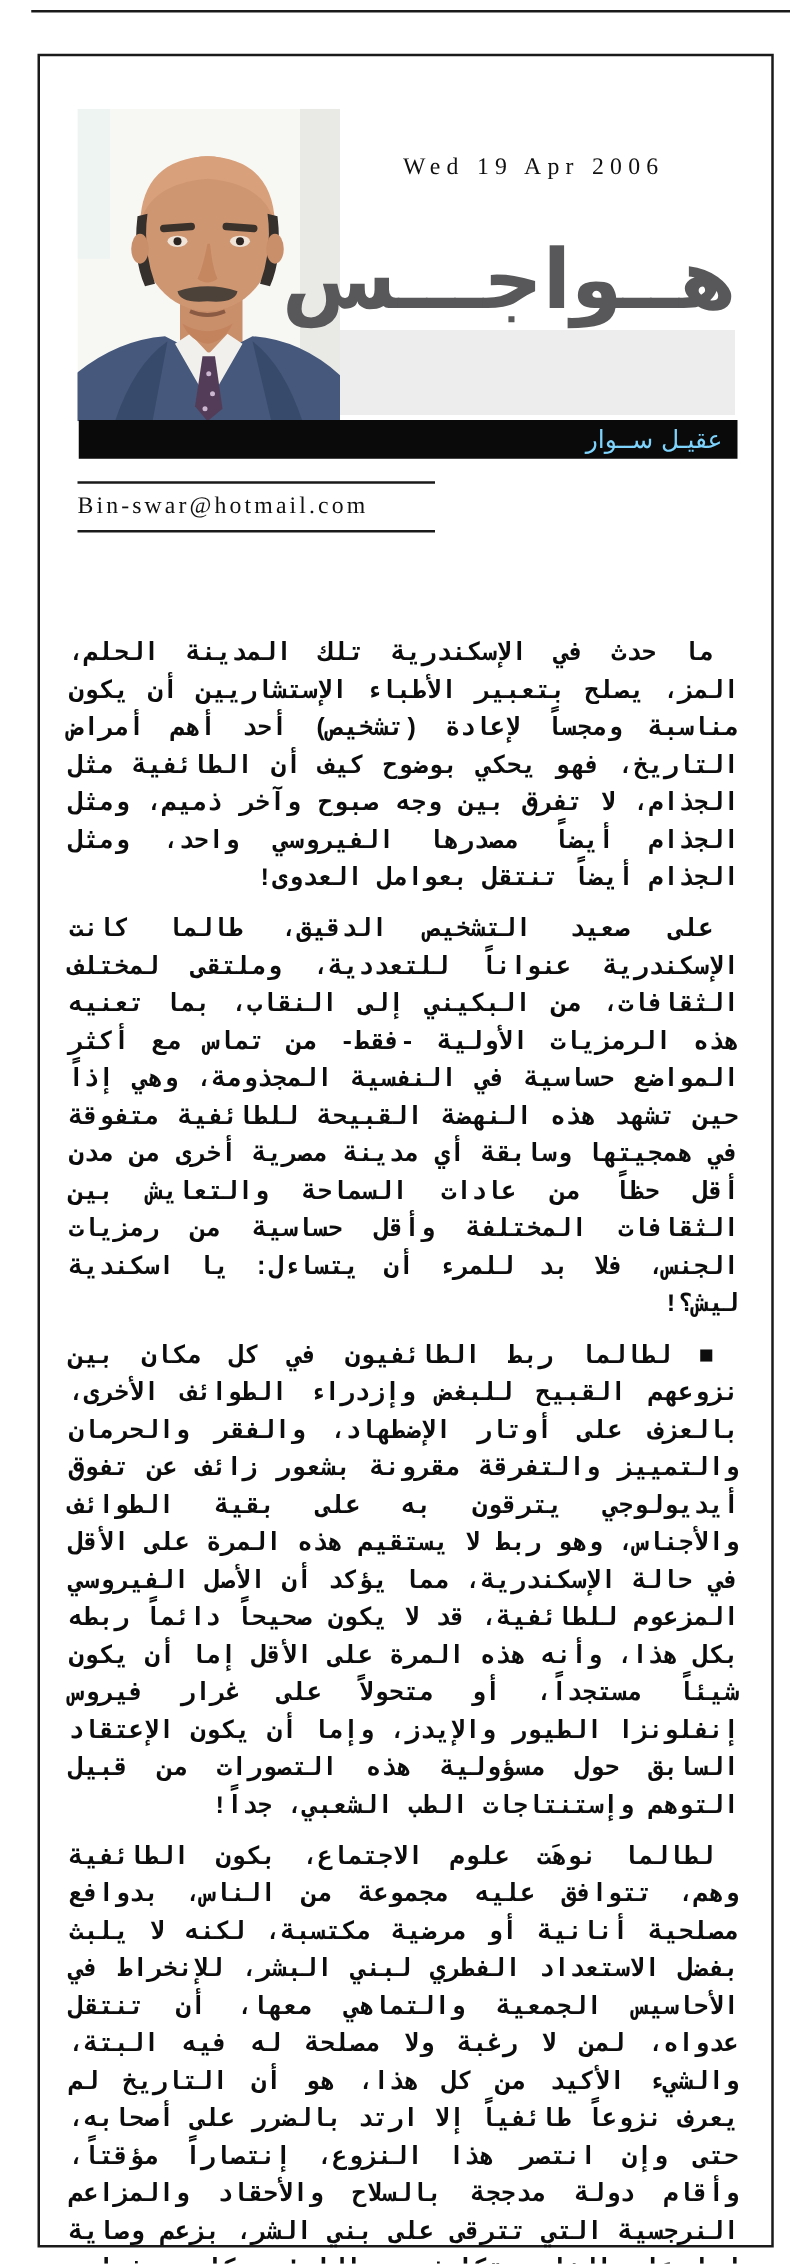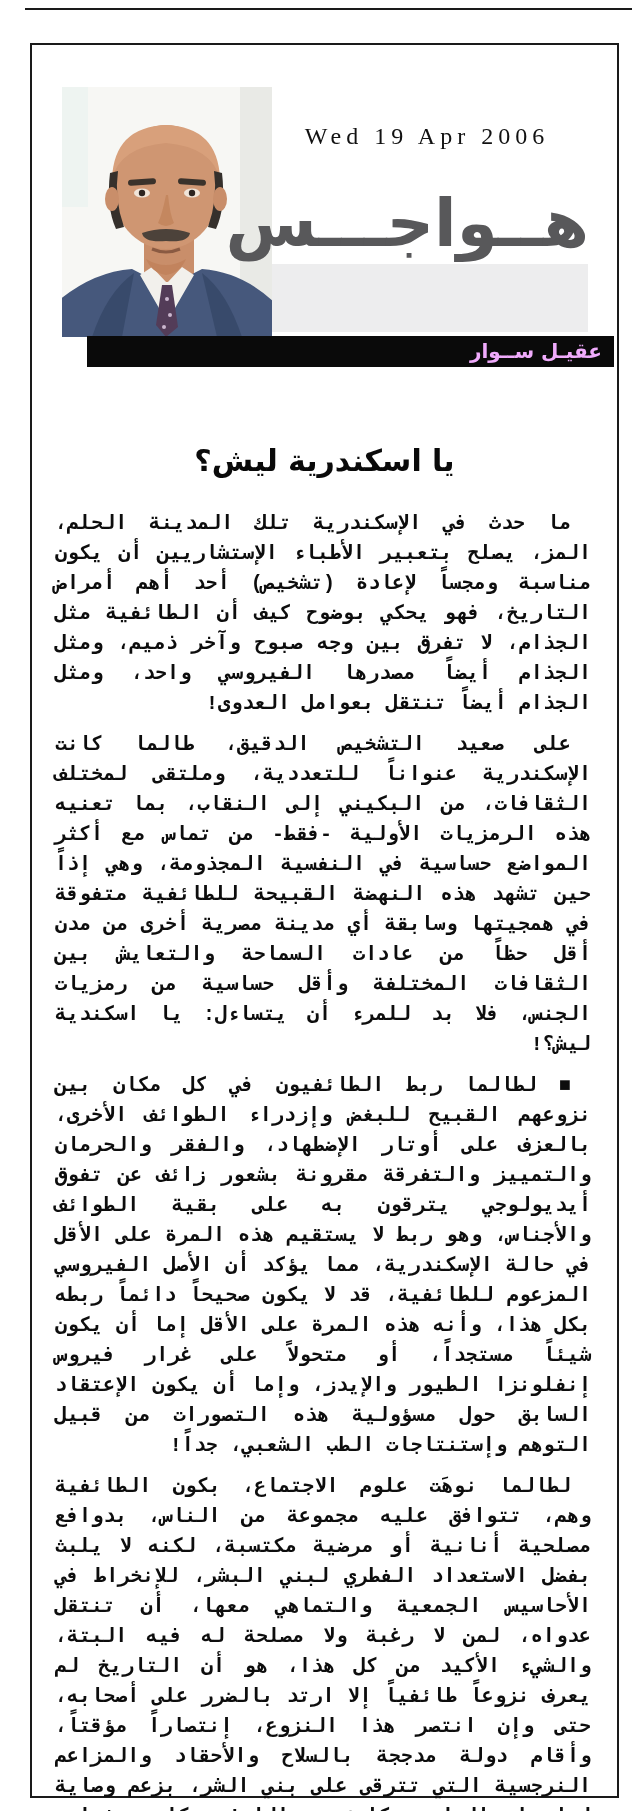--- a/index.html
+++ b/index.html
@@ -5,31 +5,31 @@
   html,body{margin:0;padding:0;background:#ffffff;}
   .page{position:relative;width:632px;height:1811px;background:#ffffff;overflow:hidden;
         font-family:"DejaVu Sans",sans-serif;color:#0d0d0d;}
   .top-rule{position:absolute;left:25px;top:8px;width:607px;height:2px;background:#1a1a1a;}
   .frame{position:absolute;left:30px;top:43px;width:585px;height:1751px;border:2px solid #1a1a1a;background:#ffffff;}
 
   .author-photo{position:absolute;left:30px;top:42px;width:210px;height:250px;display:block;}
 
   .date-label{position:absolute;left:260px;top:78px;width:270px;text-align:center;
               font-family:"Liberation Serif","DejaVu Serif",serif;
-              font-size:24px;letter-spacing:5px;color:#111;white-space:nowrap;}
+              font-size:19px;letter-spacing:5px;color:#111;white-space:nowrap;}
 
   .column-title{position:absolute;right:28px;top:143px;
                 font-size:66px;font-weight:bold;color:#58585a;
                 direction:rtl;white-space:nowrap;line-height:1.1;}
 
   .gray-panel{position:absolute;left:240px;top:219px;width:316px;height:68px;background:#ededee;}
 
   .author-bar{position:absolute;left:31px;top:291px;width:527px;height:31px;background:#0a0a0a;
-              color:#f0abfc;direction:rtl;text-align:right;font-size:20px;font-weight:bold;
-              line-height:31px;padding:0;box-sizing:border-box;margin-left:24px;}
+              color:#7dd3fc;direction:rtl;text-align:right;font-size:20px;font-weight:normal;
+              line-height:31px;padding:0;box-sizing:border-box;}
   .author-bar span{padding-right:12px;}
 
   .email-wrap{position:absolute;left:30px;top:340px;width:286px;
               border-top:2px solid #1a1a1a;border-bottom:2px solid #1a1a1a;
               padding:7px 0 8px 0;}
   .email-link{font-family:"Liberation Serif","DejaVu Serif",serif;font-size:19px;
               letter-spacing:2.5px;color:#111;text-decoration:none;white-space:nowrap;}
 
   .article-title{position:absolute;left:0;top:398px;width:100%;text-align:center;
                  direction:rtl;font-size:30px;font-weight:bold;color:#0a0a0a;}
@@ -95,22 +95,24 @@
     <div class="date-label">Wed 19 Apr 2006</div>
 
     <div class="column-title">هــواجـــس</div>
 
     <div class="gray-panel"></div>
 
     <div class="author-bar">
       <span>عقيـل ســوار</span>
     </div>
 
+    <div class="email-wrap">
+      <a href="#" class="email-link">Bin-swar@hotmail.com</a>
+    </div>
 
-    <div class="article-title">يا اسكندرية ليش؟</div>
 
     <div class="article-body">
       <p>ما حدث في الإسكندرية  تلك المدينة الحلم، المز، يصلح بتعبير الأطباء الإستشاريين أن يكون مناسبة ومجساً لإعادة (تشخيص) أحد أهم أمراض التاريخ، فهو يحكي بوضوح كيف أن الطائفية مثل الجذام، لا تفرق بين وجه صبوح وآخر ذميم، ومثل الجذام أيضاً مصدرها الفيروسي واحد، ومثل الجذام أيضاً تنتقل بعوامل العدوى!</p>
       <p>على صعيد التشخيص الدقيق، طالما كانت الإسكندرية عنواناً للتعددية، وملتقى لمختلف الثقافات، من البكيني إلى النقاب، بما تعنيه هذه الرمزيات الأولية -فقط- من تماس مع أكثر المواضع حساسية في النفسية المجذومة، وهي إذاً حين تشهد هذه النهضة القبيحة للطائفية متفوقة في همجيتها وسابقة أي مدينة مصرية أخرى من مدن أقل حظاً من عادات السماحة والتعايش بين الثقافات المختلفة وأقل حساسية من رمزيات الجنس، فلا بد للمرء أن يتساءل: يا اسكندية ليش؟!</p>
       <p>■ لطالما ربط الطائفيون في كل مكان بين نزوعهم القبيح للبغض وإزدراء الطوائف الأخرى، بالعزف على أوتار الإضطهاد، والفقر والحرمان والتمييز والتفرقة مقرونة بشعور زائف عن تفوق أيديولوجي يترقون به على بقية الطوائف والأجناس، وهو ربط لا يستقيم هذه المرة على الأقل في حالة الإسكندرية، مما يؤكد أن الأصل الفيروسي المزعوم للطائفية، قد لا يكون صحيحاً دائماً ربطه بكل هذا، وأنه هذه المرة على الأقل إما أن يكون شيئاً مستجداً، أو متحولاً على غرار فيروس إنفلونزا الطيور والإيدز، وإما أن يكون الإعتقاد السابق حول مسؤولية هذه التصورات من قبيل التوهم وإستنتاجات الطب الشعبي، جداً!</p>
       <p>لطالما نوهَت علوم الاجتماع، بكون الطائفية وهم، تتوافق عليه مجموعة من الناس، بدوافع مصلحية أنانية أو مرضية مكتسبة، لكنه لا يلبث  بفضل الاستعداد الفطري لبني البشر،  للإنخراط في الأحاسيس الجمعية والتماهي معها، أن تنتقل عدواه، لمن لا رغبة ولا مصلحة له فيه البتة، والشيء الأكيد من كل هذا، هو أن التاريخ لم يعرف نزوعاً طائفياً إلا ارتد بالضرر على أصحابه، حتى وإن انتصر هذا النزوع، إنتصاراً مؤقتاً، وأقام دولة مدججة بالسلاح والأحقاد والمزاعم النرجسية التي تترقى على بني الشر، بزعم وصاية لها على الناس بتكليف من الله!، وكلهم يفعلون هذا، وأحسب أن أفغانستان أحد الأمثلة الحية المفعمة (بالموت المجاني والخسارة!)، التي حري أن تؤلّه كل الساعين طائفياً لتأسيس مشاريع ودول أفغانية بمسميات مختلفة!</p>
     </div>
 
   </div>
 </div>

